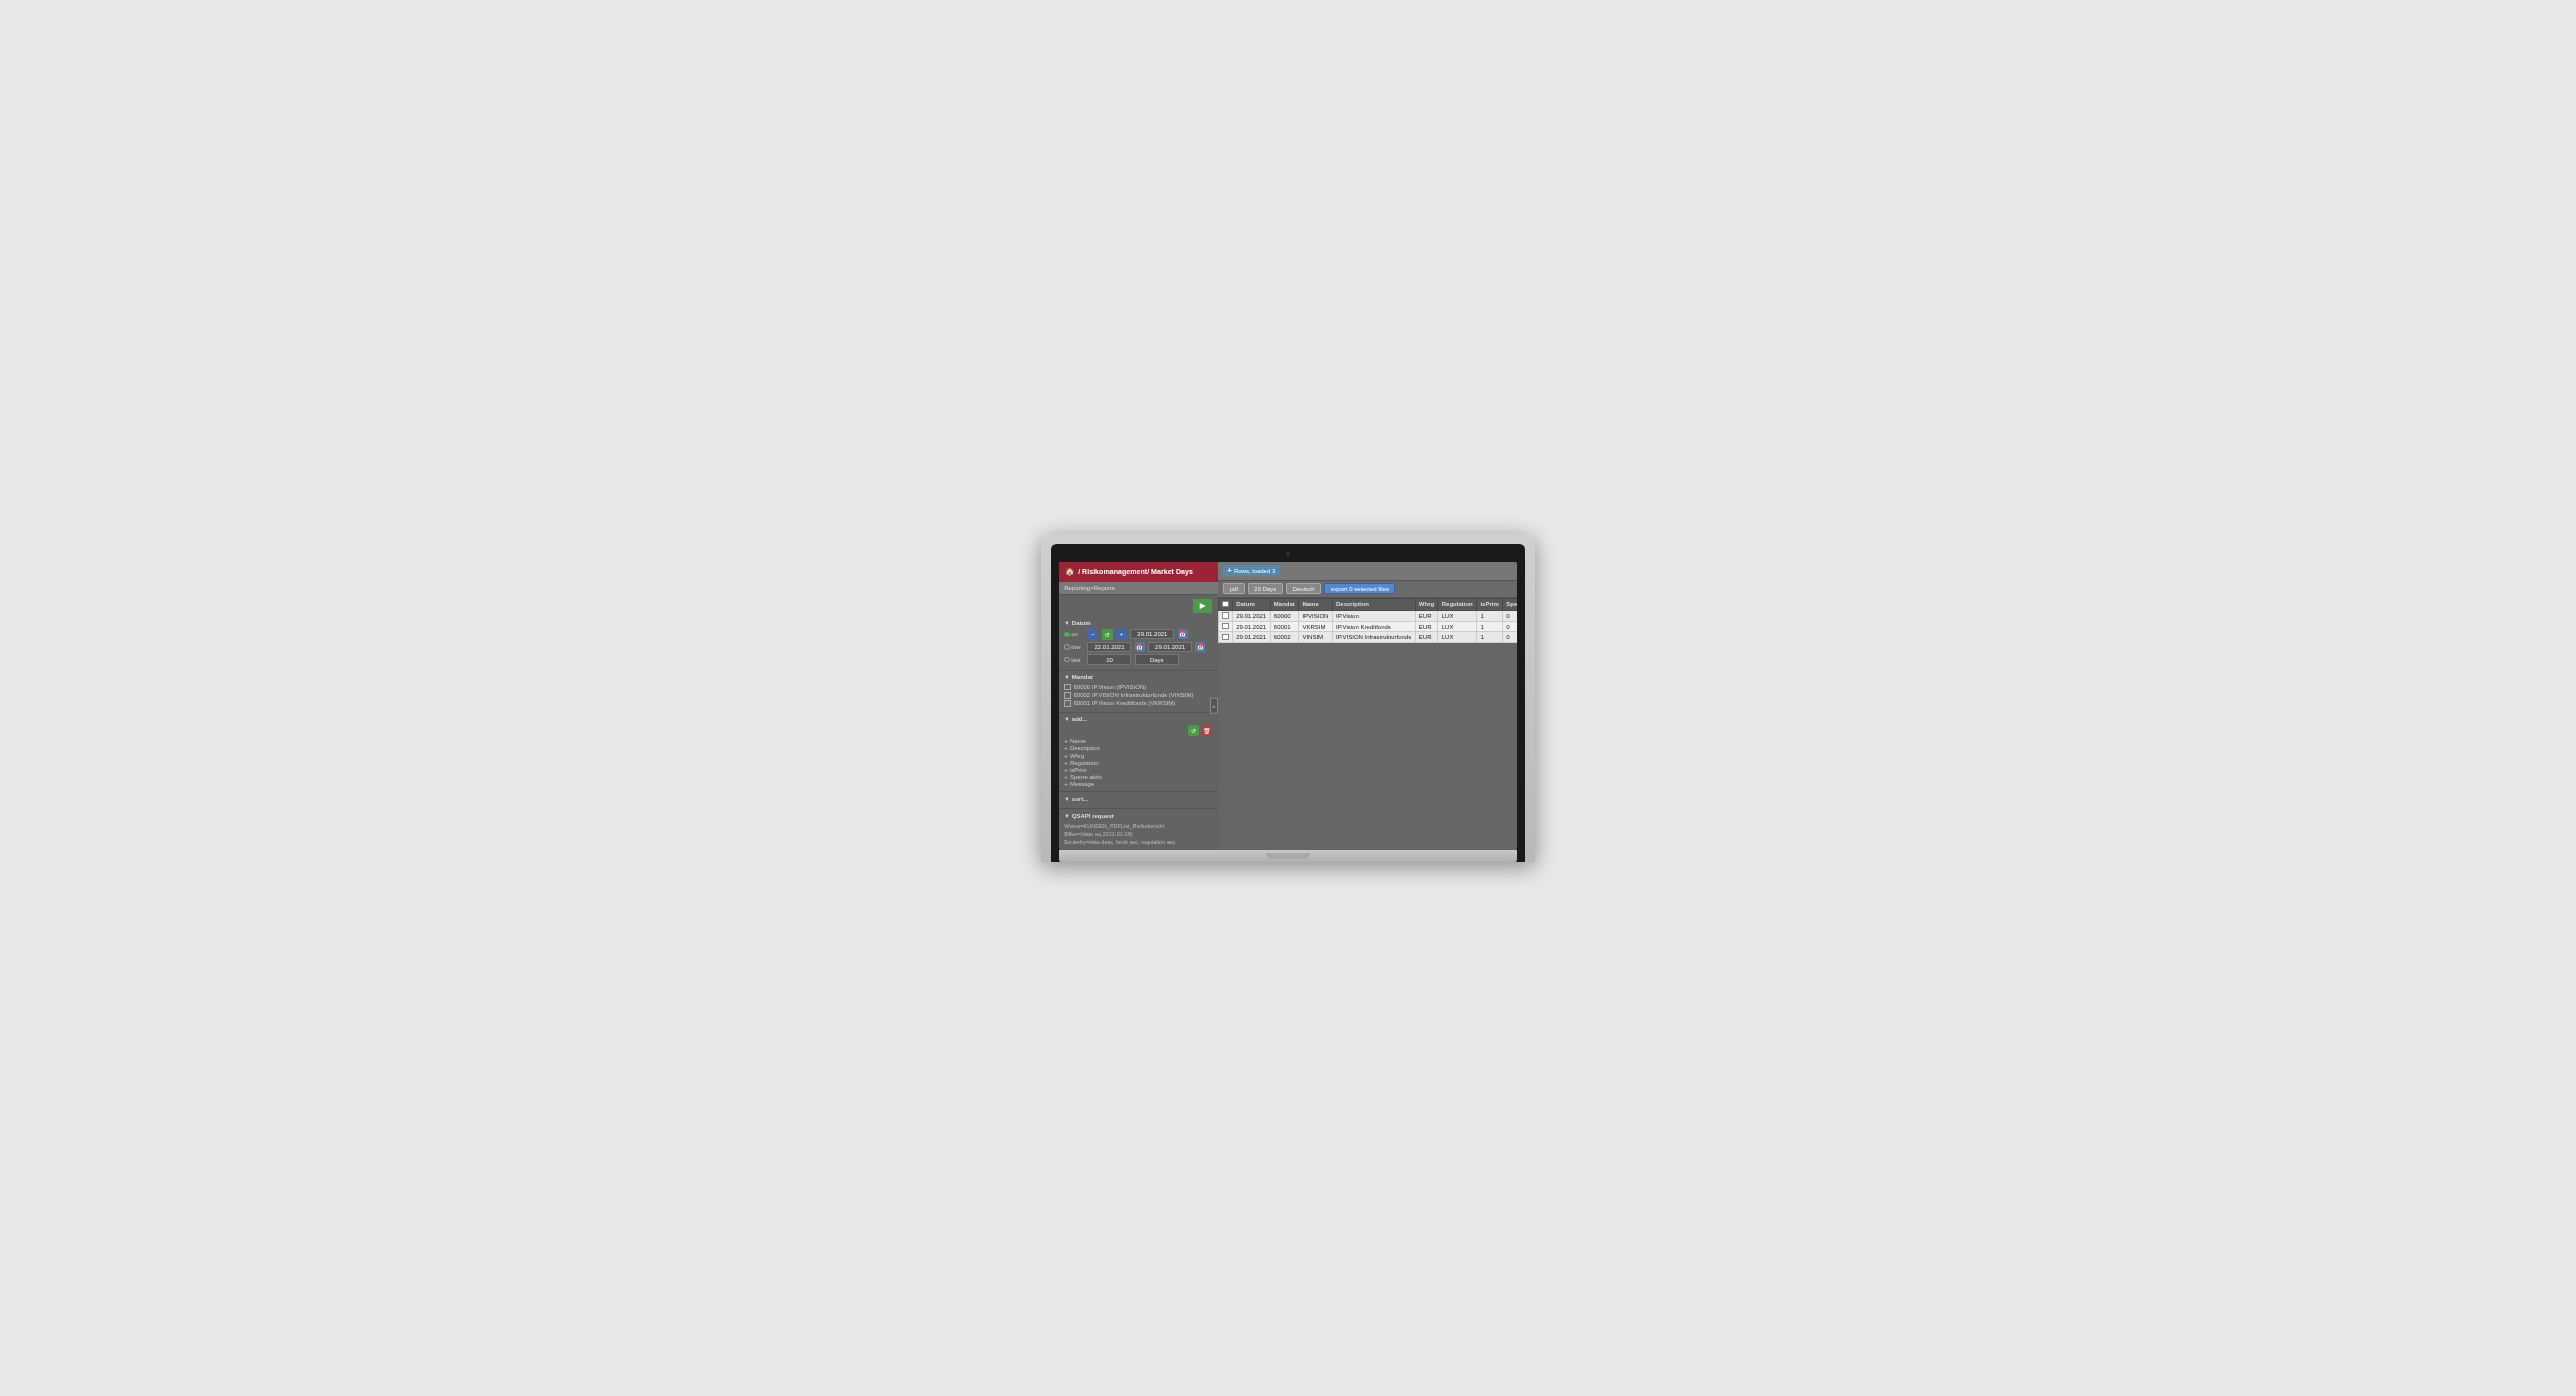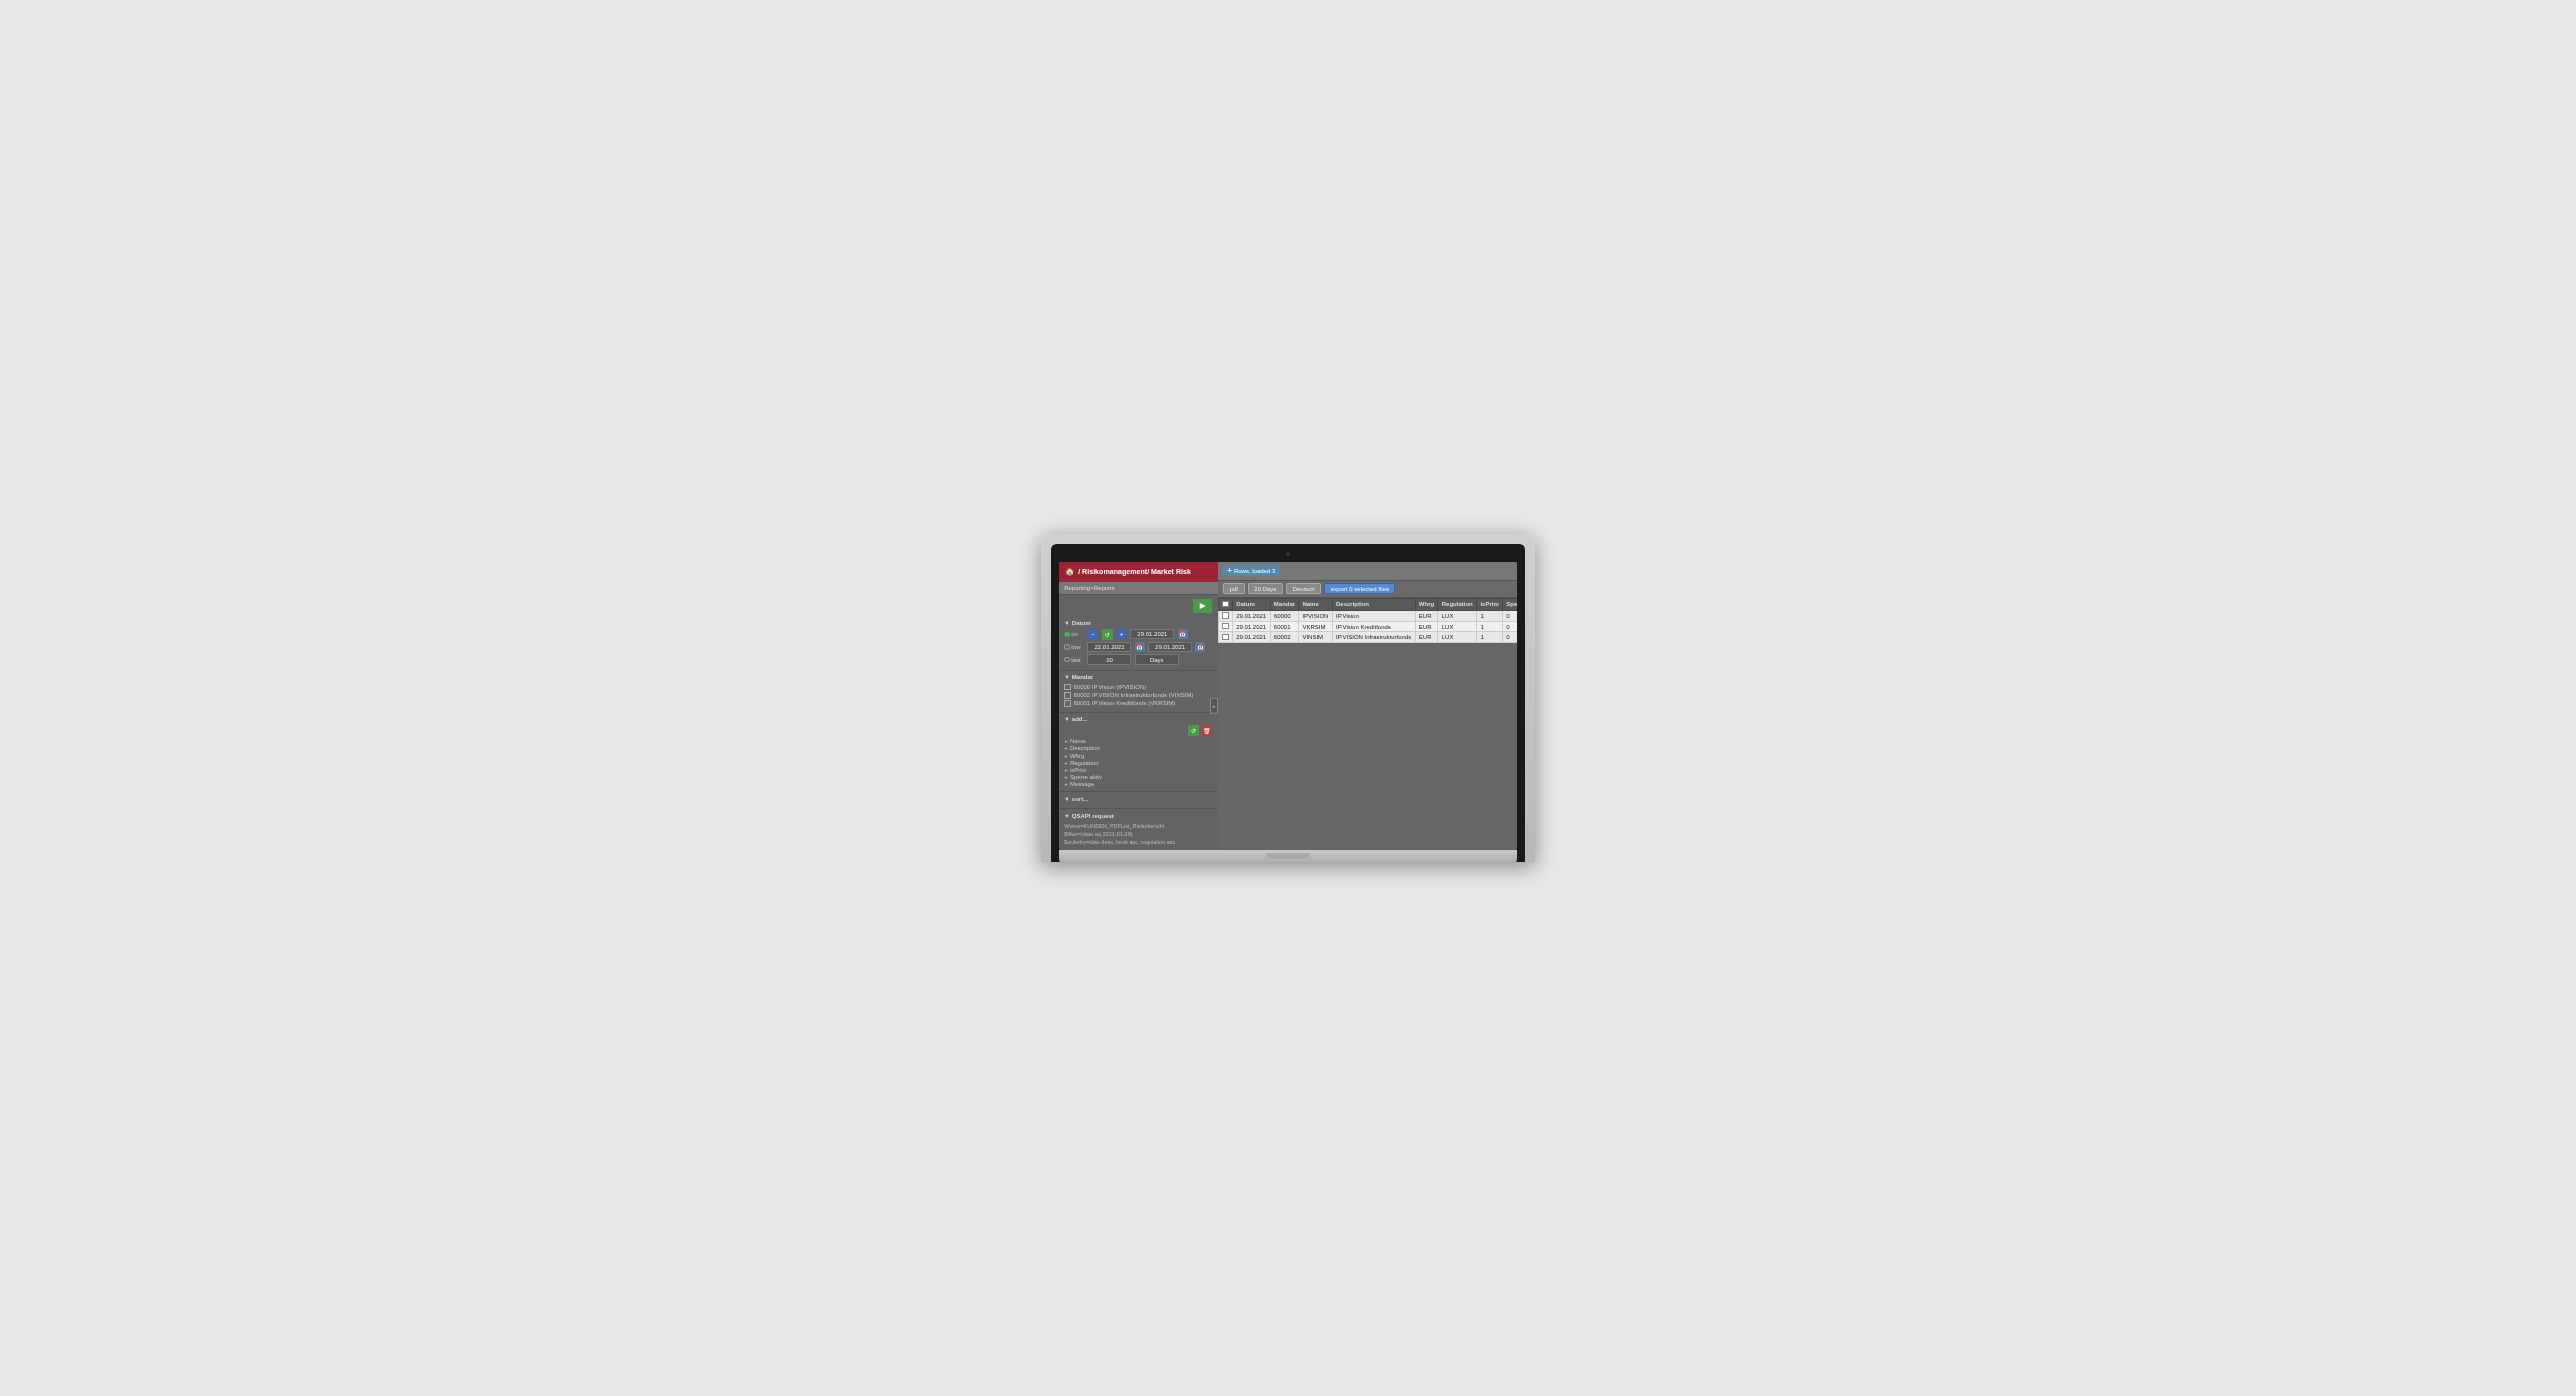--- a/index.html
+++ b/index.html
@@ -399,21 +399,21 @@
 <body>
 
 <div class="laptop-outer">
   <div class="laptop-screen-bezel">
     <div class="laptop-screen">
 
       <div class="left-panel">
 
         <div class="left-header">
           <span class="home-icon">🏠</span>
-          <span>/ Risikomanagement/ Market Risk</span>
+          <span>/ Risikomanagement/ Market Days</span>
         </div>
 
         <div class="breadcrumb-bar">
           <span>Reporting&gt;Reports</span>
         </div>
 
         <div class="run-button-row">
           <button class="run-btn">▶</button>
         </div>
 

